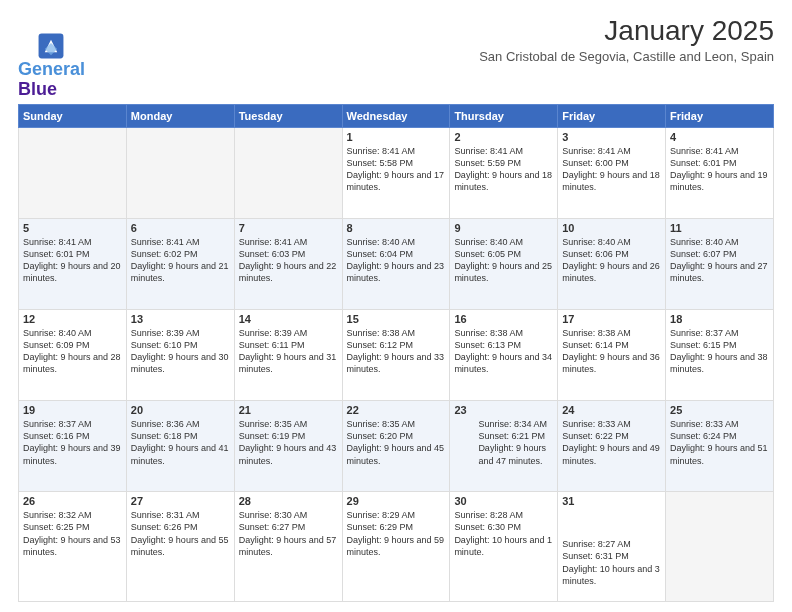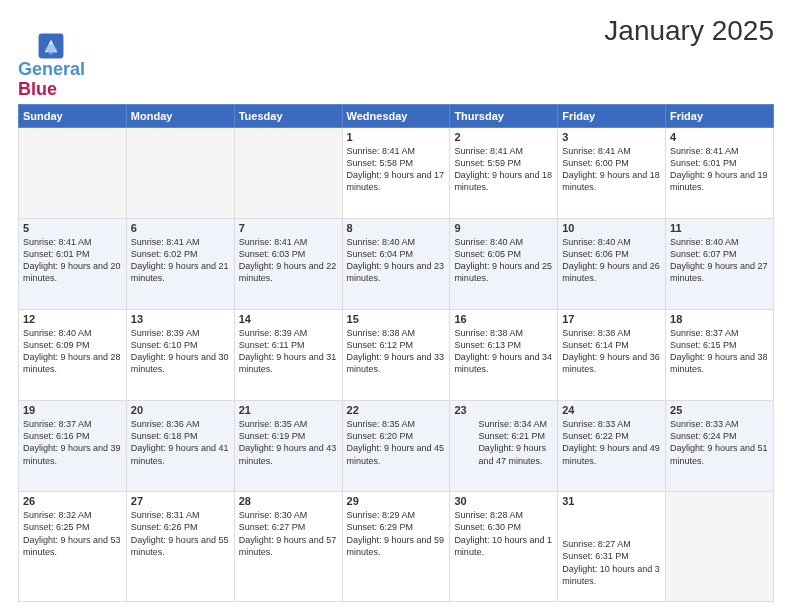--- a/index.html
+++ b/index.html
@@ -110,25 +110,26 @@
 <div class="page">
   <div class="header">
     <div class="logo">
       <svg class="logo-icon" viewBox="0 0 36 36">
         <rect x="2" y="2" width="32" height="32" rx="4" fill="#3a6bbf"></rect>
         <polygon points="10,26 18,10 26,26" fill="white"></polygon>
         <polygon points="18,14 26,22 18,30 10,22" fill="#7ab0e8" opacity="0.7"></polygon>
       </svg>
       <div class="logo-text">
         <div><span>General</span></div>
-        <div><span style="color:#be185d">Blue</span></div>
+        <div><span style="color:#4c1d95">Blue</span></div>
       </div>
     </div>
     <div class="title-section">
       <div class="month-year">January 2025</div>
+      <div class="location">San Cristobal de Segovia, Castille and Leon, Spain</div>
     </div>
   </div>
 
   <table class="calendar">
     <thead>
       <tr>
         <th>Sunday</th>
         <th>Monday</th>
         <th>Tuesday</th>
         <th>Wednesday</th>

